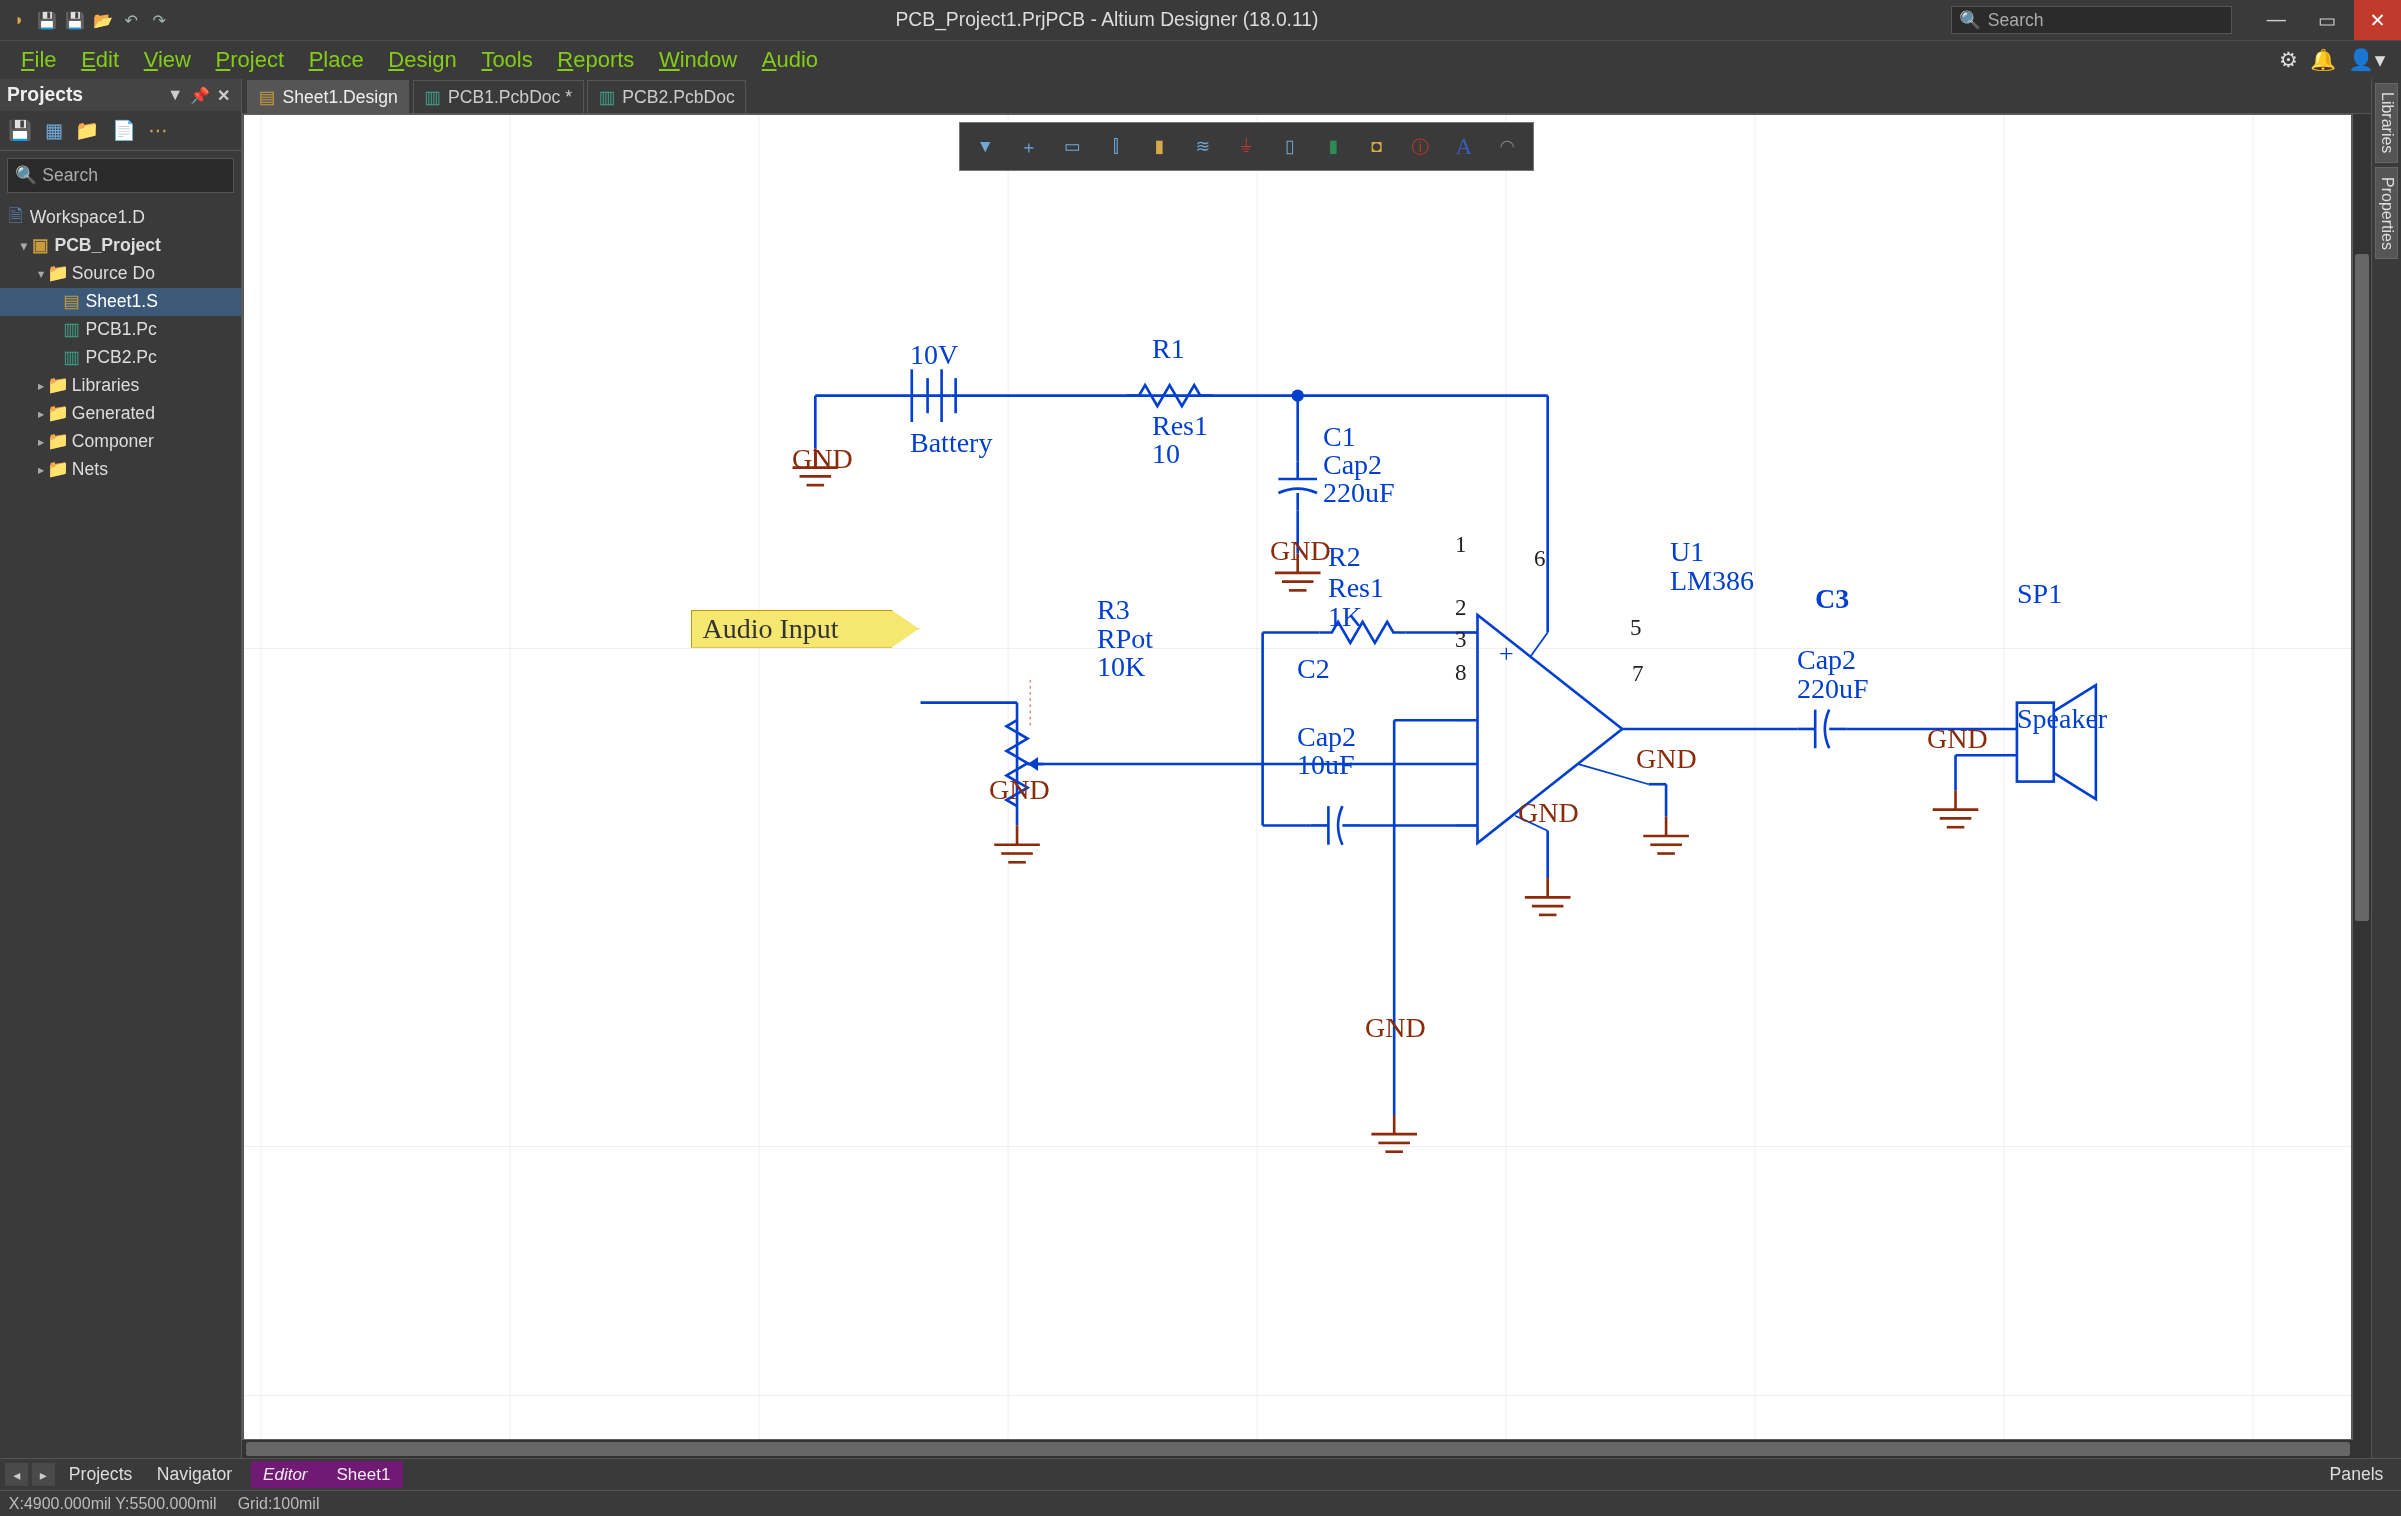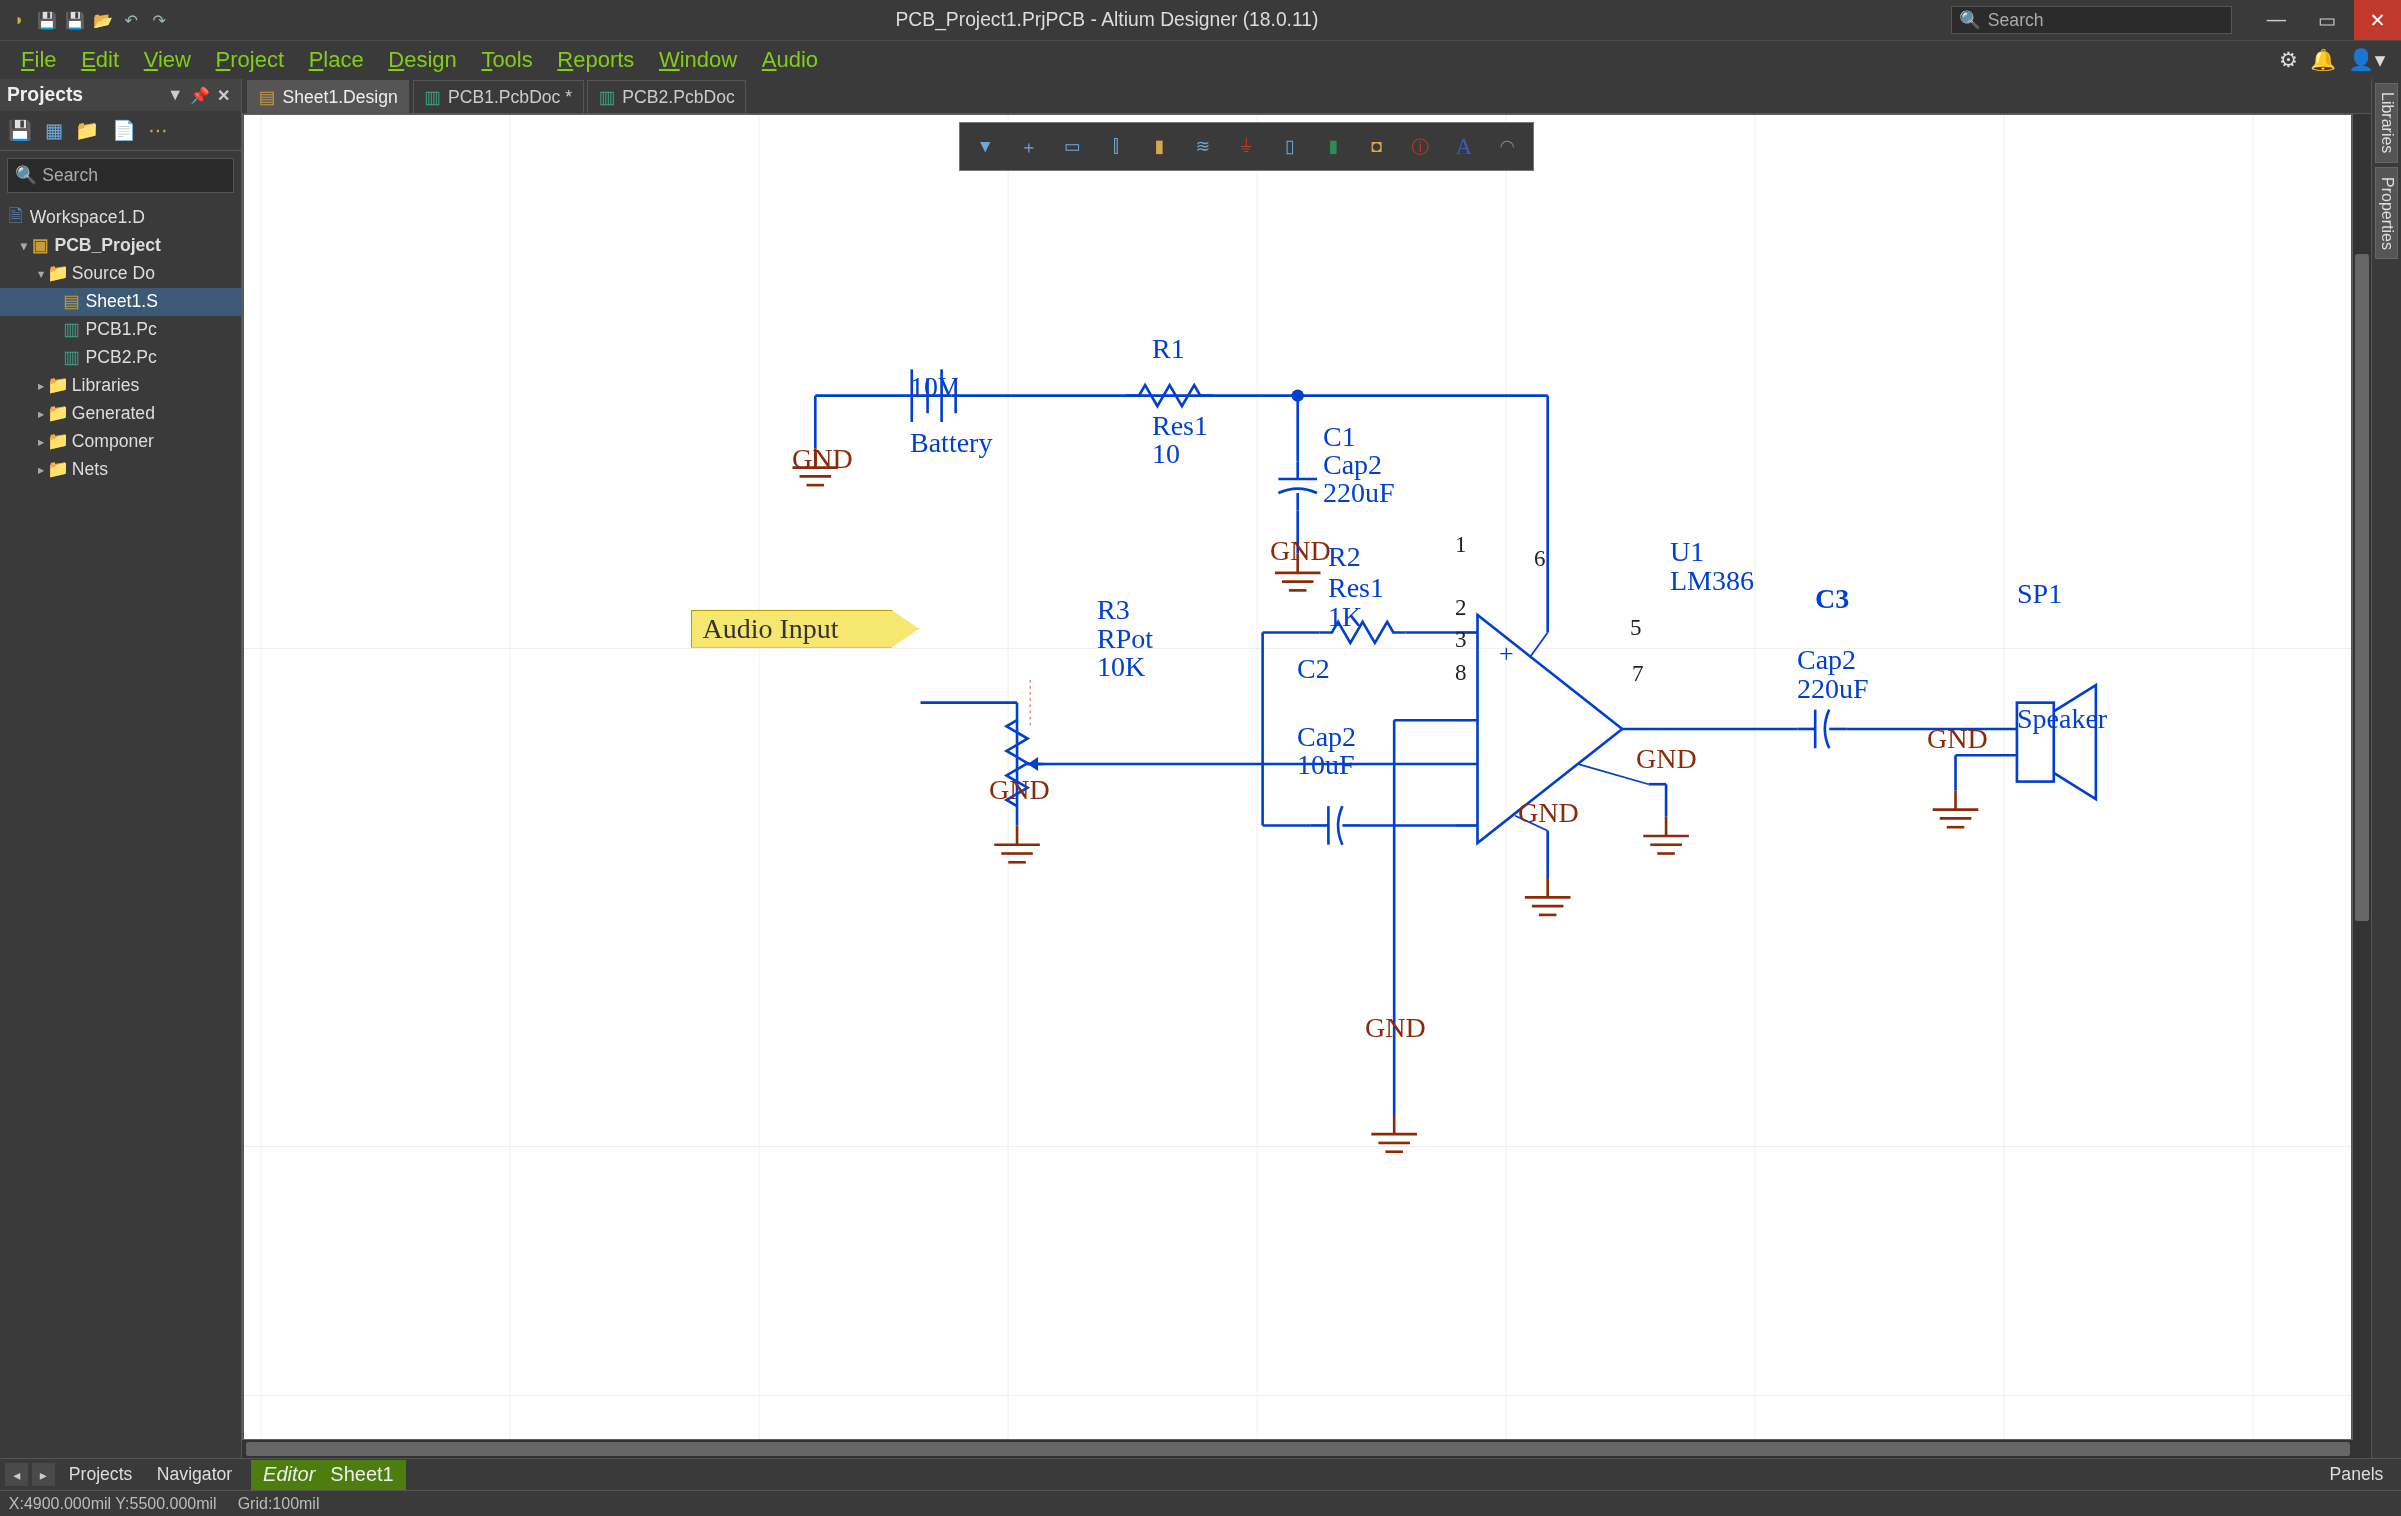--- a/index.html
+++ b/index.html
@@ -82,21 +82,21 @@
   .place-toolbar .pbtn { width: 40px; height: 35px; display:flex; align-items:center; justify-content:center; font-size: 17.6px; color: #ddd; }
 
   
   .right-dock { width: 30px; background: #3a3a3a; border-left: 0.9px solid #555; display:flex; flex-direction:column; align-items:center; padding-top: 3.5px; gap: 3.5px; }
   .vtab { writing-mode: vertical-rl; transform: rotate(0deg); background: #555; color: #ddd; padding: 8.8px 1.8px; font-size: 16px; border: 0.9px solid #666; }
 
   
   .bottomnav { height: 32px; background: #3a3a3a; border-top: 0.9px solid #555; display: flex; align-items: center; padding: 0 5.3px; gap: 3.5px; }
   .bottomnav .navbtn { width: 23px; height: 23px; display:flex; align-items:center; justify-content:center; background:#4a4a4a; color:#ccc; font-size:14px; }
   .bottomnav .navtab { padding: 3.5px 10.5px; font-size: 17.6px; color:#ddd; }
-  .bottomnav .editor-info { padding: 3.5px 12.3px; font-size: 20px; color:#eee; background:#4d7c0f; margin-left: auto; margin-right: 0; display:flex; gap:15px; align-items:center; }
+  .bottomnav .editor-info { padding: 3.5px 12.3px; font-size: 17px; color:#eee; background:#701a75; margin-left: auto; margin-right: 0; display:flex; gap:29px; align-items:center; }
   .bottomnav .editor-info.left { margin-left: 0px;}
   .bottomnav .panels { margin-left: auto; padding:3.5px 12.3px; font-size:17.6px; color:#ddd;}
 
   
   .bottom-left { display:flex; align-items:center; gap:3.5px; width: 242px; }
 
   .statusbar { height: 26px; background: #3a3a3a; border-top: 0.9px solid #555; display: flex; align-items: center; padding: 0 8.8px; font-size: 16px; color: #bbb; }
 
   
   .sch-label { position: absolute; font-family: "Times New Roman", serif; font-size: 28px; color: #003fcf; white-space: nowrap; }
@@ -350,21 +350,21 @@
           <path d="M880,690 l-12 7 l24 14 l-24 14 l24 14 l-24 14 l24 14 l-24 14 l12 7" fill="none" stroke="#003fcf" stroke-width="3"></path>
 
           <line x1="910" y1="740" x2="892" y2="740" stroke="#003fcf" stroke-width="3"></line>
           <polygon points="892,740 904,732 904,748" fill="#003fcf"></polygon>
 
           <use href="#gndsym" x="880" y="810"></use>
 
           <line x1="895" y1="644" x2="895" y2="700" stroke="#c0392b" stroke-width="1" stroke-dasharray="3,4"></line>
         </svg>
 
-        <div class="sch-label" style="left:667px;top:224px;margin-top:32px;">10V</div>
+        <div class="sch-label" style="left:667px;top:224px;">10V</div>
         <div class="sch-label" style="left:667px;top:312px;">Battery</div>
         <div class="sch-label brown" style="left:549px;top:328px;">GND</div>
 
         <div class="sch-label" style="left:909px;top:218px;">R1</div>
         <div class="sch-label" style="left:909px;top:295px;">Res1</div>
         <div class="sch-label" style="left:909px;top:323px;">10</div>
 
         <div class="sch-label" style="left:1080px;top:306px;">C1</div>
         <div class="sch-label" style="left:1080px;top:334px;">Cap2</div>
         <div class="sch-label" style="left:1080px;top:362px;">220uF</div>

